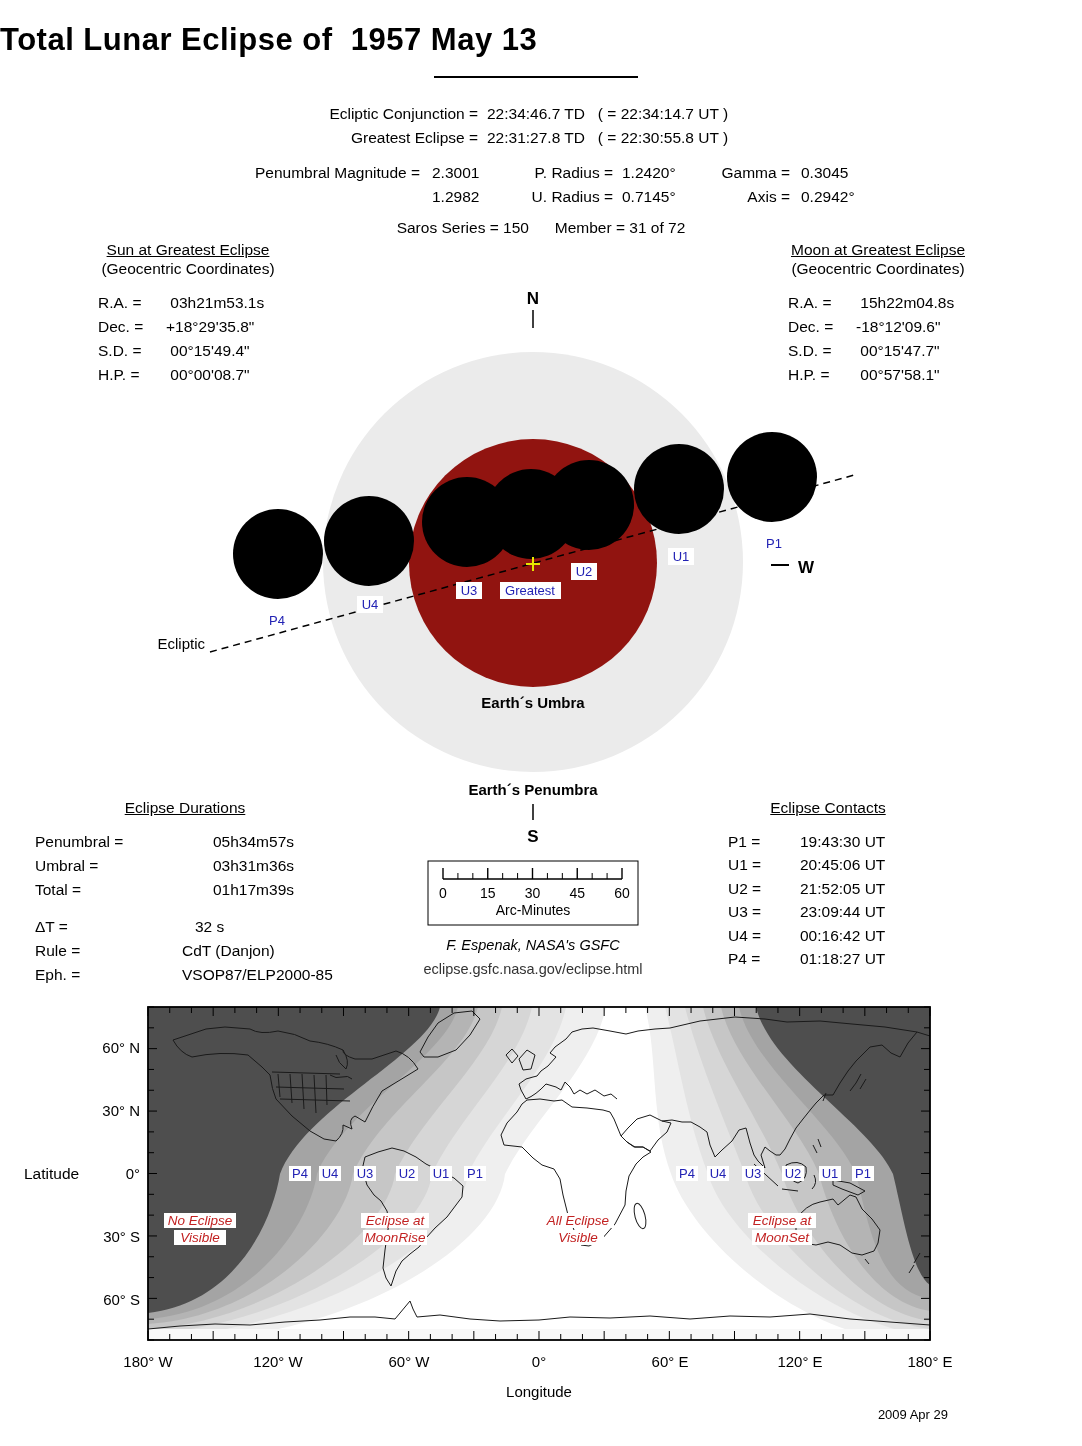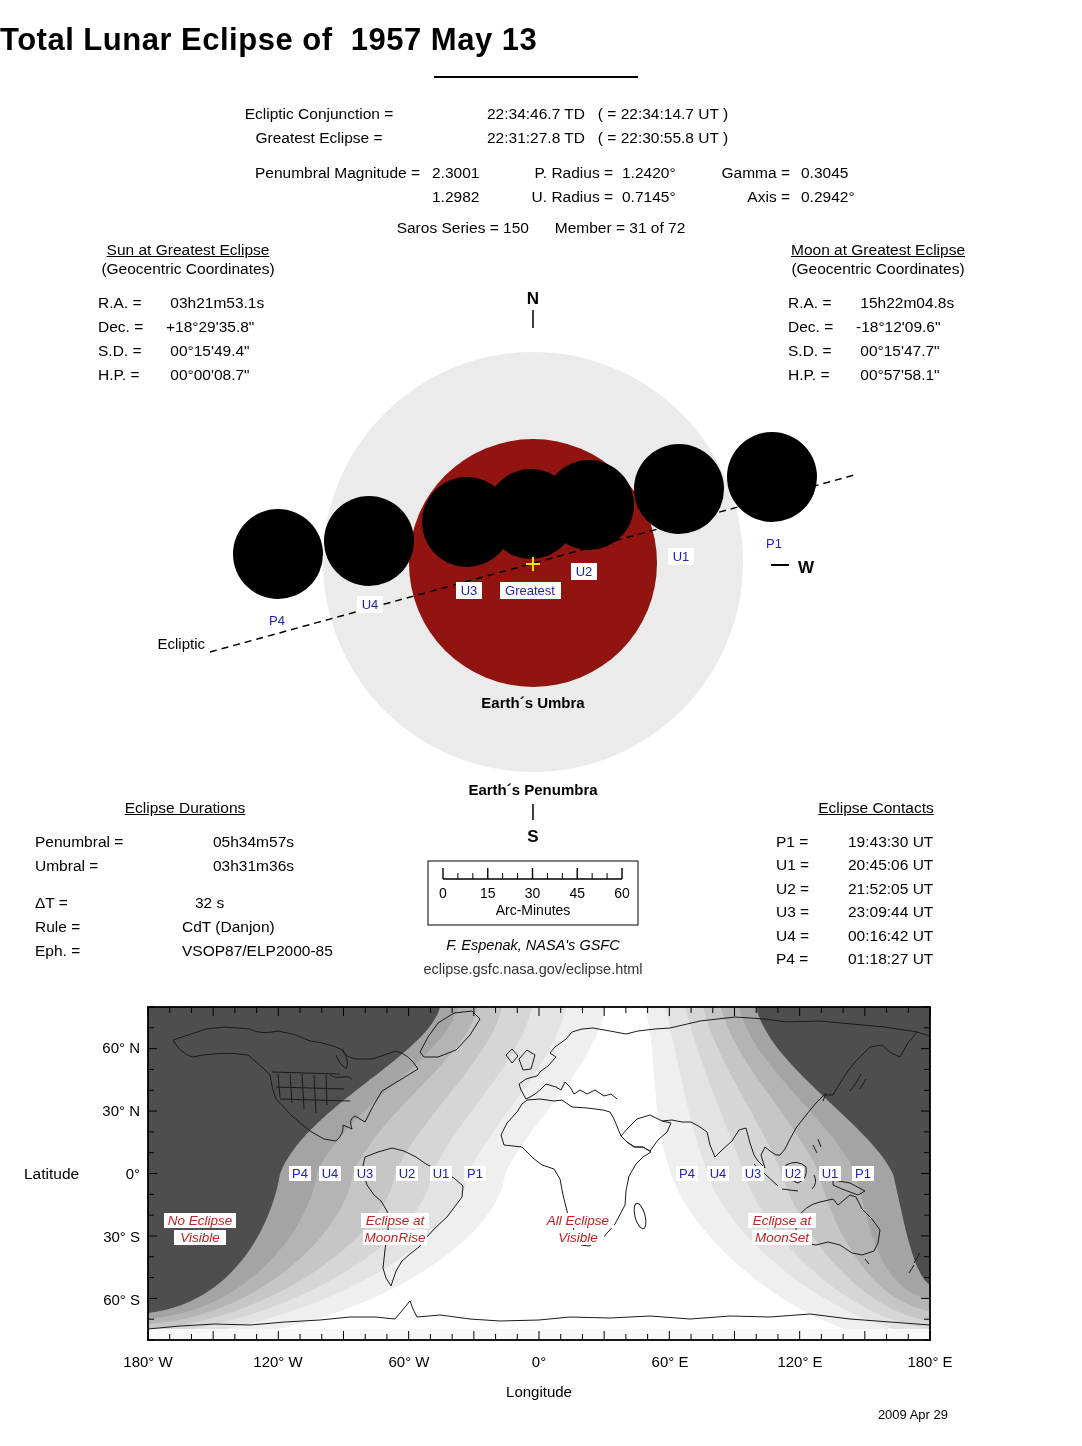--- a/index.html
+++ b/index.html
@@ -5,21 +5,21 @@
   html,body{margin:0;padding:0;background:#fff}
   body{font-family:"Liberation Sans", sans-serif;color:#000}
   #page{position:relative;width:1082px;height:1446px;background:#fff;overflow:hidden}
 
   .title{position:absolute;left:0;right:0;top:22px;
          font-weight:bold;font-size:31px;white-space:pre;letter-spacing:.5px}
   .title-rule{position:absolute;left:434px;top:76px;width:204px;height:2px;background:#000}
 
   .conj{position:absolute;left:160px;top:102px;width:780px;font-size:15.5px}
   .conj .row{display:flex;line-height:24px}
-  .conj .cl{flex:0 0 318px;text-align:center;white-space:pre}
+  .conj .cl{flex:0 0 318px;text-align:right;white-space:pre}
   .conj .cv{margin-left:9px;white-space:pre}
 
   .magrow{position:absolute;left:0;width:1082px;height:24px;font-size:15.5px;line-height:24px}
   .magrow .ml{position:absolute;text-align:right;white-space:pre}
   .magrow .mv{position:absolute;white-space:pre}
 
   .saros{position:absolute;left:0;width:1082px;top:219px;text-align:center;font-size:15.5px;white-space:pre}
 
   .datablock{position:absolute;font-size:15.5px}
   .datablock .h{text-align:center;text-decoration:underline;line-height:19px}
@@ -249,38 +249,42 @@
     <div class="h">Eclipse Durations</div>
     <div class="rows dur1">
       <div class="r">
           <span class="rl">Penumbral =</span>
           <span class="rv">05h34m57s</span>
         </div>
       <div class="r">
           <span class="rl">Umbral =</span>
           <span class="rv">03h31m36s</span>
         </div>
+      <div class="r">
+          <span class="rl">Total =</span>
+          <span class="rv">01h17m39s</span>
+        </div>
     </div>
     <div class="rows dur2">
       <div class="r">
           <span class="rl">ΔT =</span>
           <span class="rv">   32 s</span>
         </div>
       <div class="r">
           <span class="rl">Rule =</span>
           <span class="rv">CdT (Danjon)</span>
         </div>
       <div class="r">
           <span class="rl">Eph. =</span>
           <span class="rv">VSOP87/ELP2000-85</span>
         </div>
     </div>
   </div>
 
-  <div class="datablock conblock" style="left:776px;top:798px;width:200px">
+  <div class="datablock conblock" style="left:728px;top:798px;width:200px">
     <div class="h">Eclipse Contacts</div>
     <div class="rows">
       <div class="r">
           <span class="rl">P1 =</span>
           <span class="rv">19:43:30 UT</span>
         </div>
       <div class="r">
           <span class="rl">U1 =</span>
           <span class="rv">20:45:06 UT</span>
         </div>

